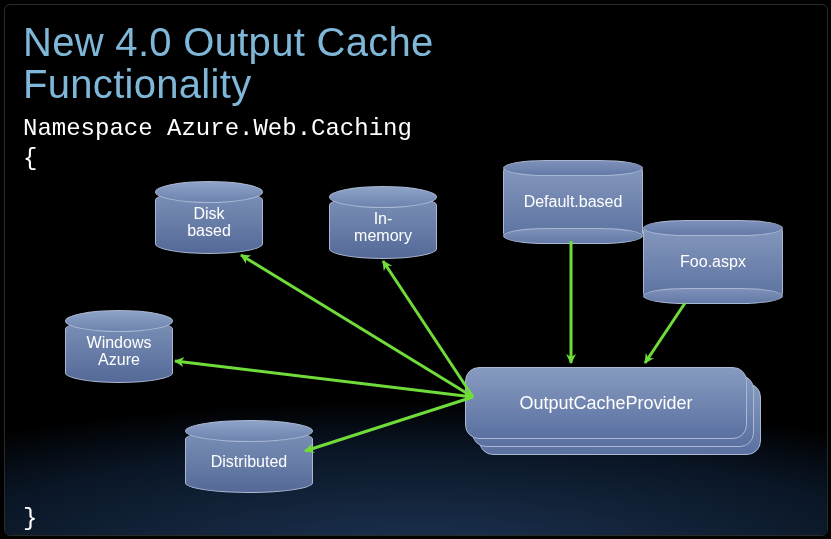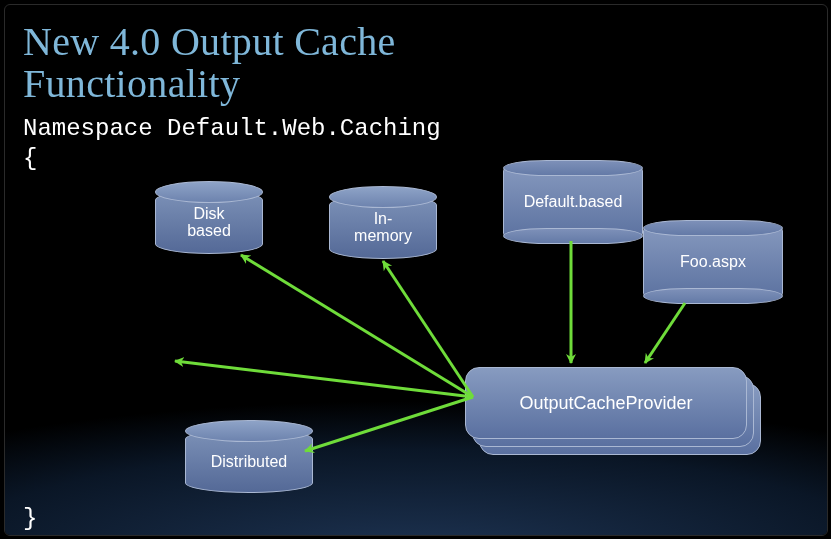--- a/index.html
+++ b/index.html
@@ -32,21 +32,21 @@
     background: radial-gradient(ellipse 120% 110% at 50% 110%, #1d3352 0%, #0a1626 48%, #000 70%);
     pointer-events: none;
   }
   .title {
     position: absolute;
     left: 18px;
     top: 16px;
     font-size: 40px;
     line-height: 1.05;
     color: #7fb7d9;
-    font-family: Liberation Serif, serif;
+    font-family: Liberation Sans, sans-serif;
     letter-spacing: 0.3px;
   }
   .ns {
     position: absolute;
     left: 18px;
     top: 110px;
     font-size: 24px;
     color: #fff;
     font-family: "Courier New", Courier, monospace;
   }
@@ -160,29 +160,32 @@
     pointer-events: none;
   }
 </style>
 </head>
 <body>
 
 <div class="slide">
   <div class="bg-floor"></div>
 
   <div class="title">New 4.0 Output Cache<br>Functionality</div>
-  <div class="ns">Namespace Default.Web.Caching</div>
+  <div class="ns">Namespace Azure.Web.Caching</div>
   <div class="brace open">{</div>
   <div class="brace close">}</div>
 
   <div class="cyl" style="left:324px; top:190px;">
     <div class="cyl-label">In-<br>memory</div>
   </div>
   <div class="cyl" style="left:150px; top:185px;">
     <div class="cyl-label">Disk<br>based</div>
+  </div>
+  <div class="cyl" style="left:60px; top:314px;">
+    <div class="cyl-label">Windows<br>Azure</div>
   </div>
   <div class="cyl" style="left:180px; top:424px; width:126px;">
     <div class="cyl-label">Distributed</div>
   </div>
 
   <div class="scroll" style="left:498px; top:162px;">
     <div class="scroll-label">Default.based</div>
   </div>
   <div class="scroll" style="left:638px; top:222px;">
     <div class="scroll-label">Foo.aspx</div>

